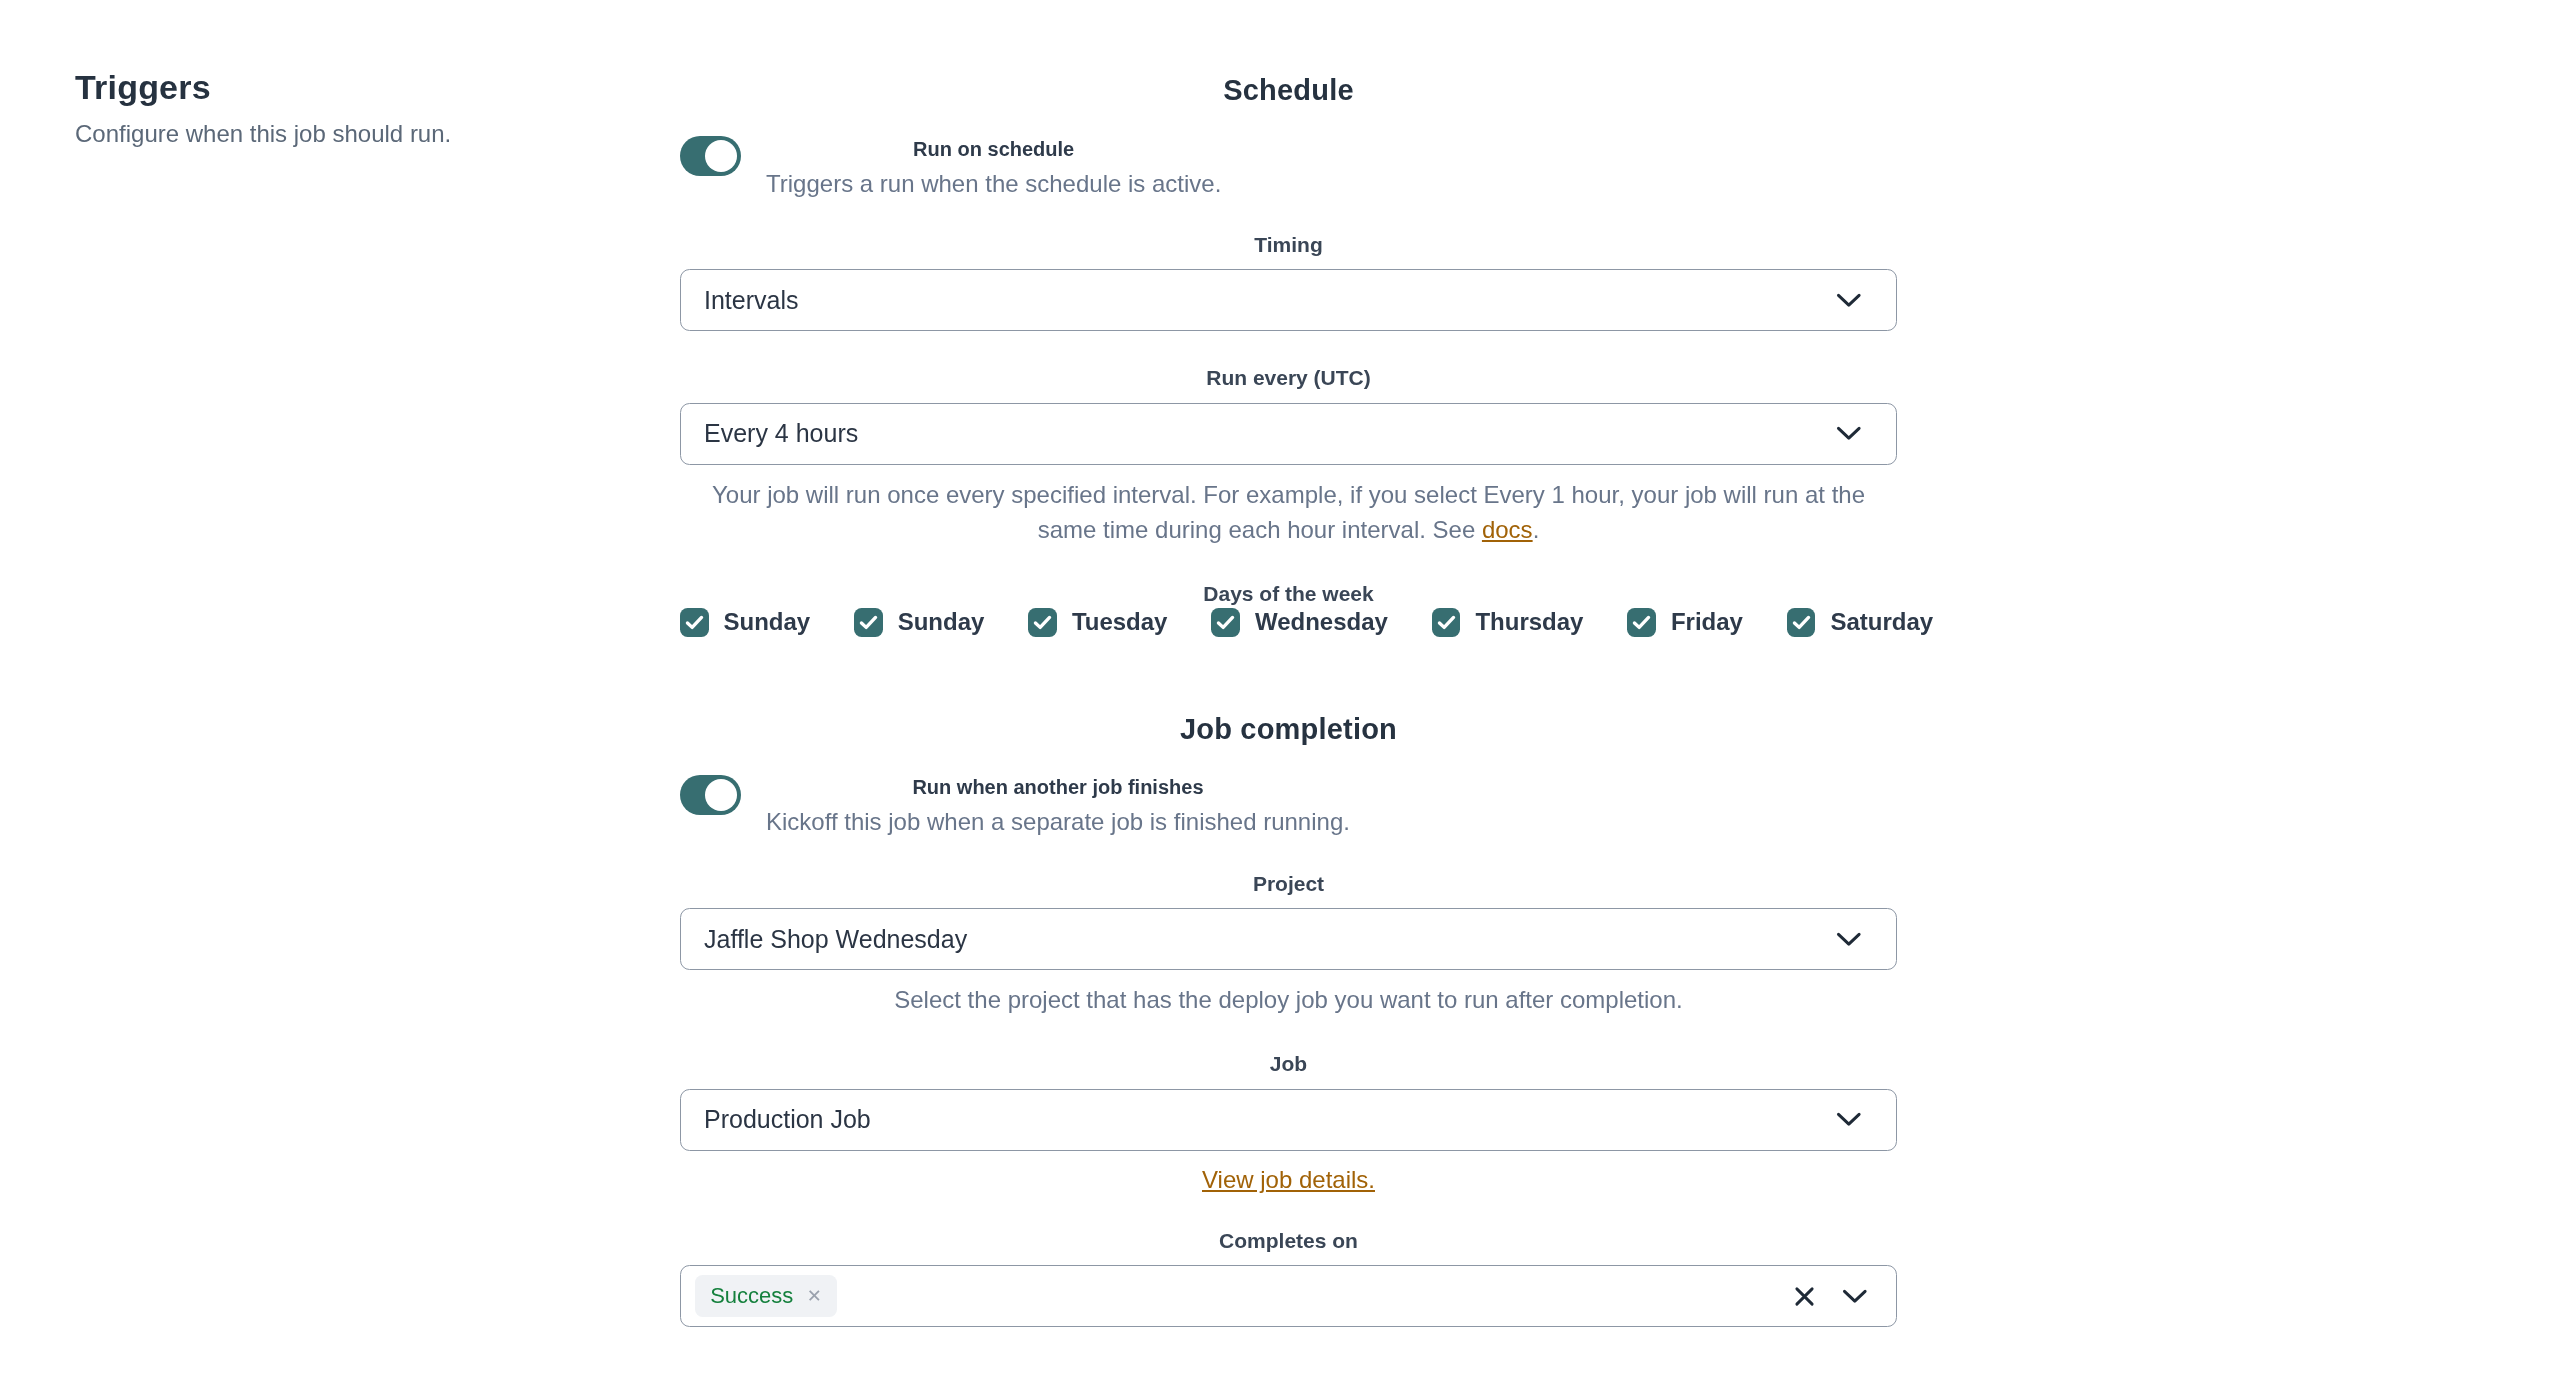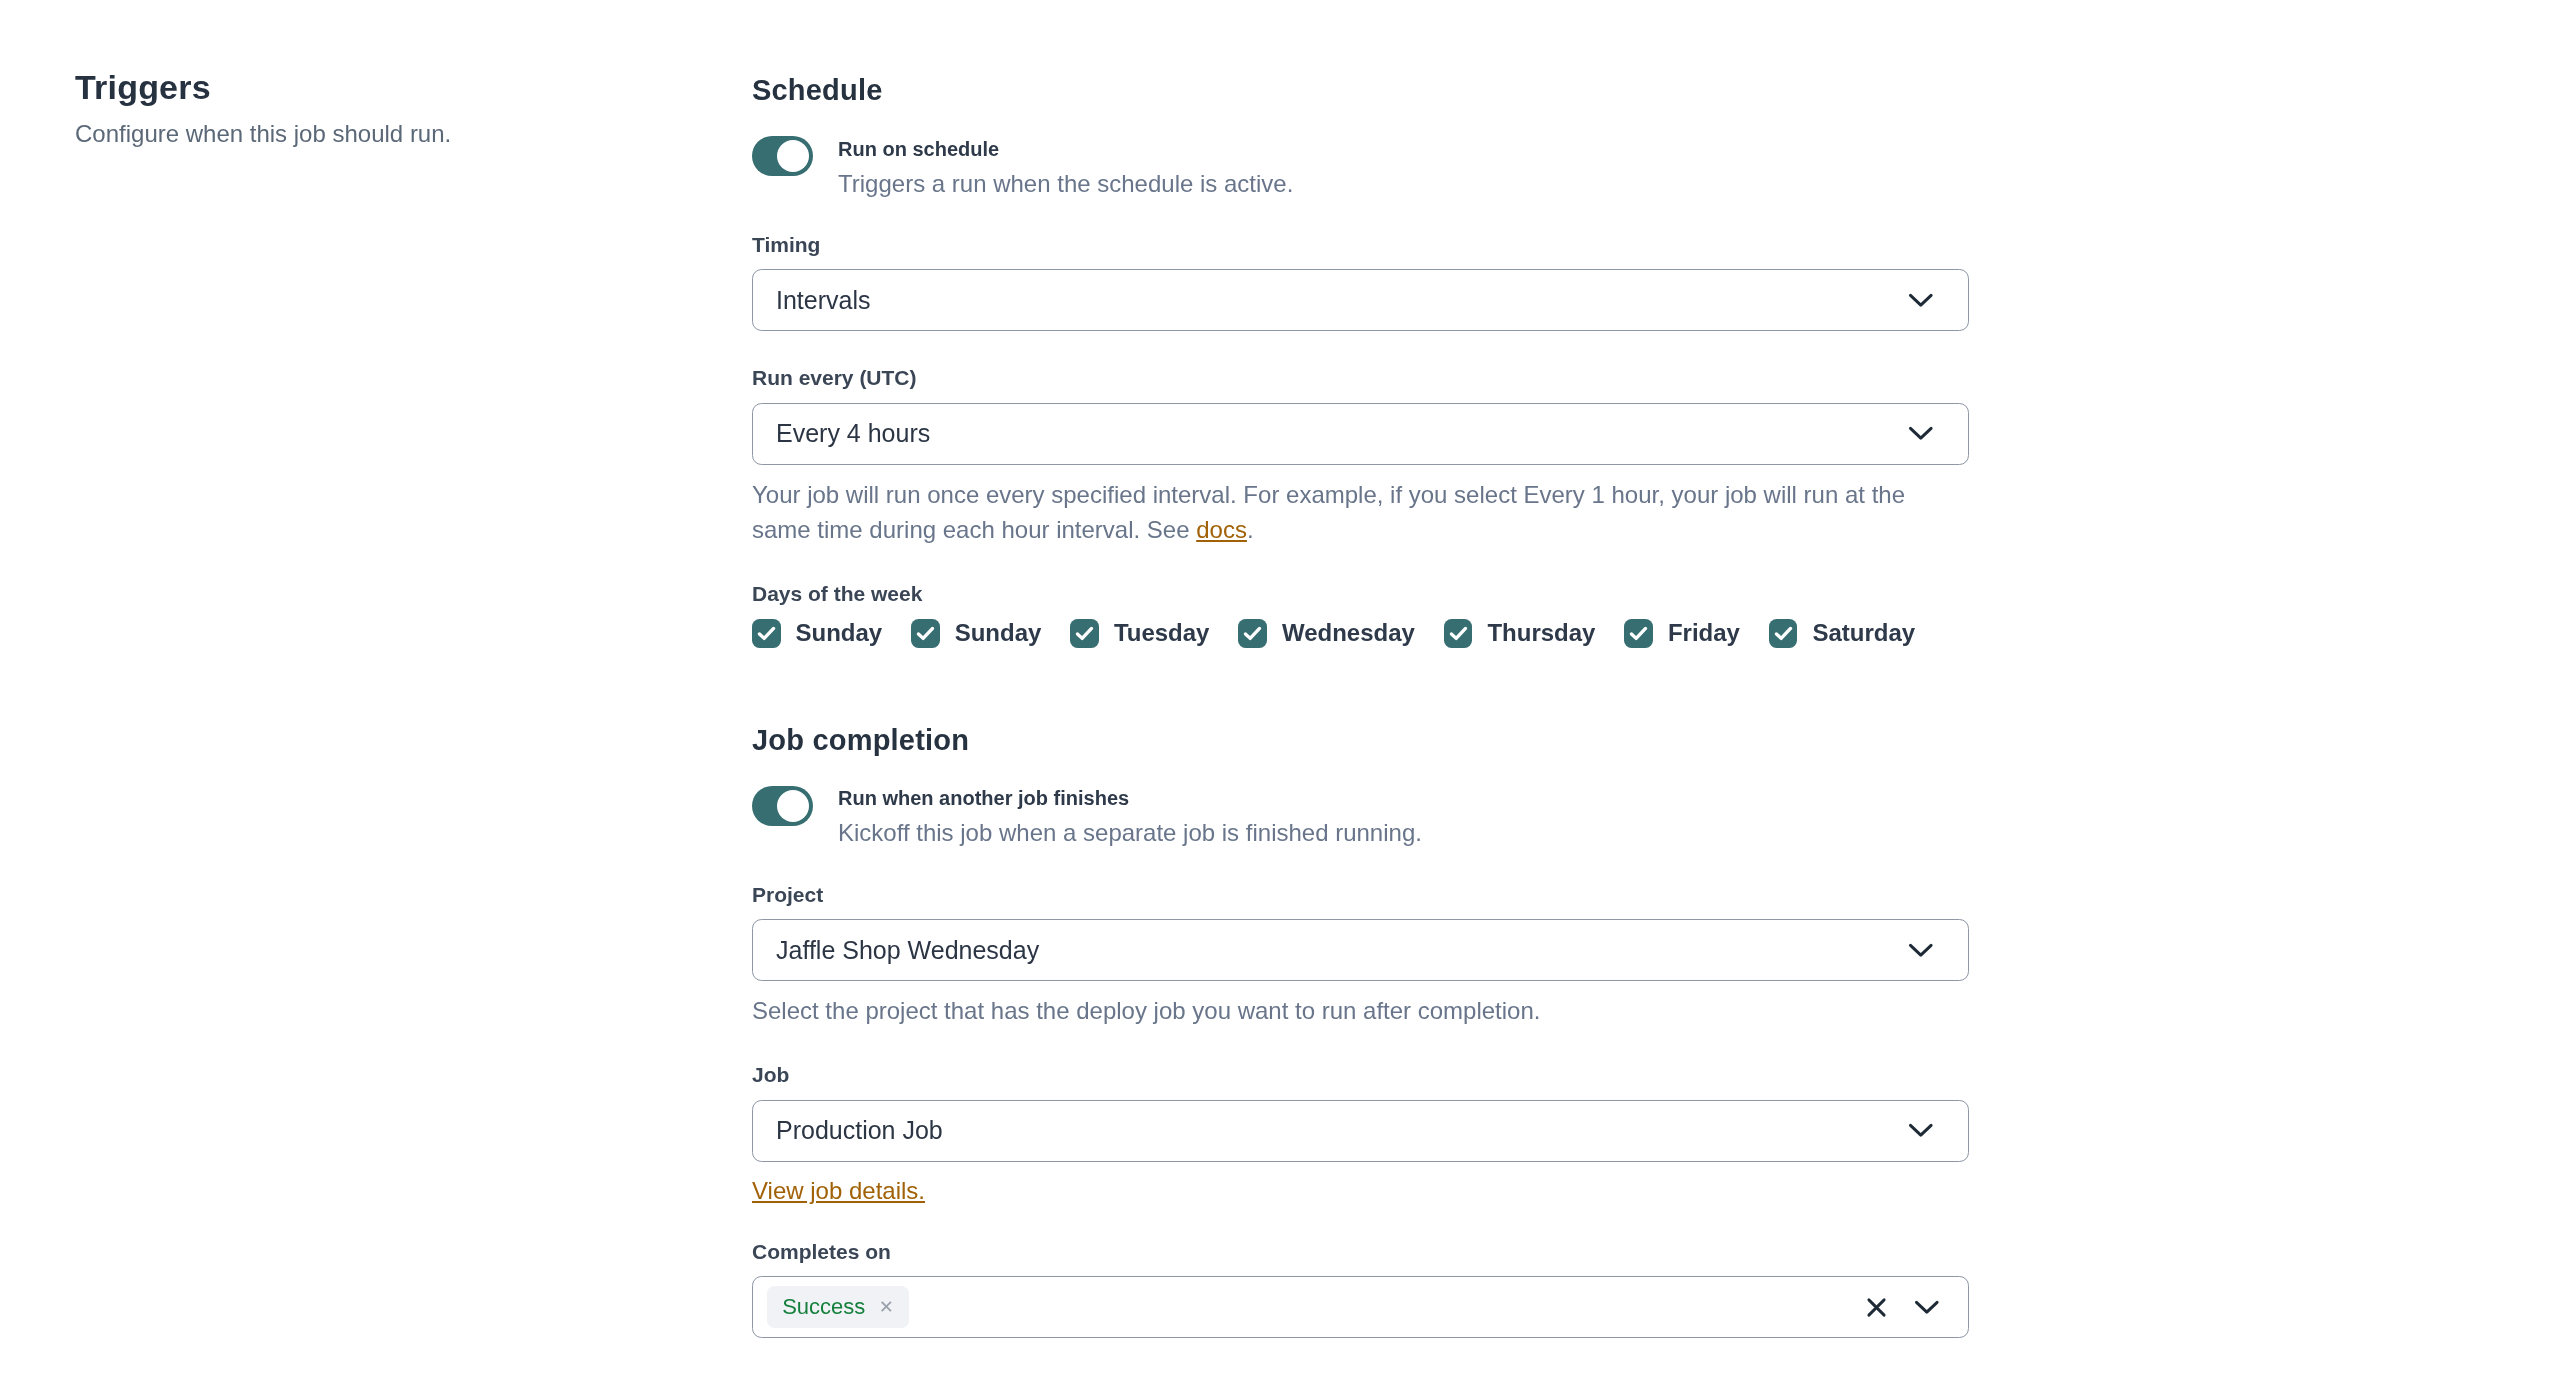--- a/index.html
+++ b/index.html
@@ -35,23 +35,24 @@
   .left-subtitle {
     font-size: 24px;
     color: #5b6878;
     line-height: 32px;
     margin-top: 9.5px;
   }
 
   
   .form-col {
     position: absolute;
-    left: 752px;
+    left: 680px;
     top: 72px;
     width: 1217px;
+    text-align: center;
   }
   .section-heading {
     font-size: 29px;
     font-weight: 700;
     color: #263240;
     line-height: 36px;
     margin: 0;
     letter-spacing: 0.2px;
   }
   .section-heading.second {
@@ -146,22 +147,22 @@
     margin-top: 15px;
     font-size: 24px;
     line-height: 28.5px;
   }
 
   
   .days-label { margin-top: 34px; }
   .days-row {
     display: flex;
     align-items: center;
-    gap: 29px;
-    margin-top: 13px;
+    gap: 44px;
+    margin-top: 2px;
   }
   .day-item {
     display: flex;
     align-items: center;
     gap: 15px;
     cursor: pointer;
   }
   .checkbox {
     width: 28.5px;
     height: 28.5px;

